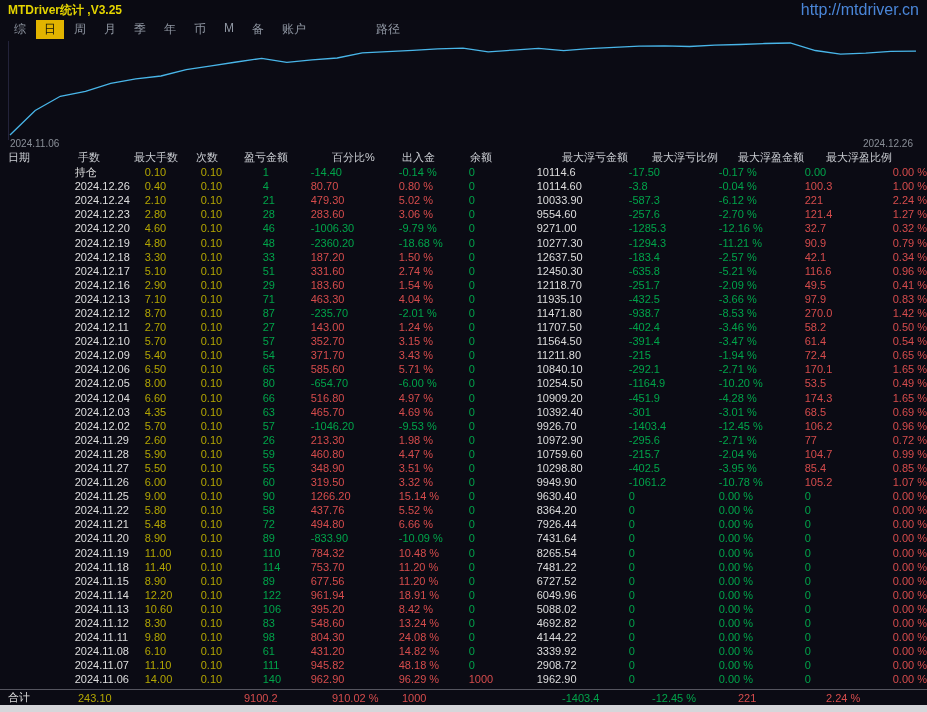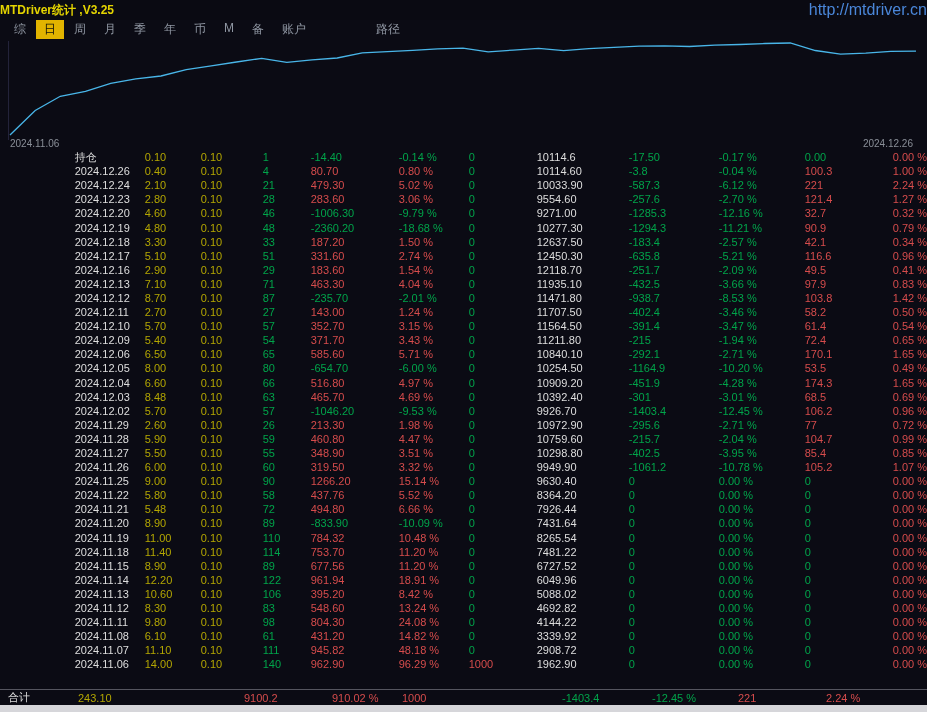--- a/index.html
+++ b/index.html
@@ -7,21 +7,21 @@
   body {
     background:#0b0b14;
     font-family:"Liberation Sans","DejaVu Sans",sans-serif;
     font-size:11px;
     color:#d8d8d8;
     cursor:default;
   }
   
   .titlebar {
     height:20px; display:flex; justify-content:space-between; align-items:center;
-    padding:0 0; background:#0a0a12;
+    padding:0 8px; background:#0a0a12;
   }
   .app-title { color:#e4d400; font-size:12px; font-weight:bold; }
   .app-url   { color:#4a86d8; font-size:16px; }
   
   .menubar {
     height:19px; display:flex; align-items:center; padding-left:6px;
     color:#9097a3; font-size:12px; background:#0b0b14;
   }
   .menu-item { padding:1px 8px; margin-right:2px; }
   .menu-item.active { background:#e2b400; color:#14140a; }
@@ -91,20 +91,34 @@
 <div class="chart">
   <div class="y-axis-line"></div>
   <svg width="927" height="100" viewBox="0 0 927 100">
     <polyline fill="none" stroke="#49b6e9" stroke-width="1.3" points="10.0,96.0 35.2,71.5 60.3,57.3 85.5,52.3 110.7,44.4 135.8,39.9 161.0,37.0 186.2,30.7 211.3,26.9 236.5,23.0 261.7,19.4 286.8,23.3 312.0,20.9 337.2,19.0 362.3,13.9 387.5,12.7 412.7,11.4 437.8,9.8 463.0,9.1 488.2,12.8 513.3,11.1 538.5,9.3 563.7,11.6 588.8,9.6 614.0,8.3 639.2,7.2 664.3,6.8 689.5,7.5 714.7,6.1 739.8,5.5 765.0,4.5 790.2,4.0 815.3,11.5 840.5,15.2 865.7,14.1 890.8,12.4 916.0,12.1"></polyline>
   </svg>
   <span class="chart-label left">2024.11.06</span>
   <span class="chart-label right">2024.12.26</span>
 </div>
 
 <div class="stats-table">
+  <div class="t-row header" id="header-row">
+      <div class="cell col0">日期</div>
+      <div class="cell col1">手数</div>
+      <div class="cell col2">最大手数</div>
+      <div class="cell col3">次数</div>
+      <div class="cell col4">盈亏金额</div>
+      <div class="cell col5">百分比%</div>
+      <div class="cell col6">出入金</div>
+      <div class="cell col7">余额</div>
+      <div class="cell col8">最大浮亏金额</div>
+      <div class="cell col9">最大浮亏比例</div>
+      <div class="cell col10">最大浮盈金额</div>
+      <div class="cell col11">最大浮盈比例</div>
+    </div>
   <div id="table-body" style="display:flex;flex-direction:column;align-items:flex-end;">
       <div class="t-row">
         <div class="cell col0 c-white">持仓</div>
         <div class="cell col1 c-yellow">0.10</div>
         <div class="cell col2 c-yellow">0.10</div>
         <div class="cell col3 c-green">1</div>
         <div class="cell col4 c-green">-14.40</div>
         <div class="cell col5 c-green">-0.14 %</div>
         <div class="cell col6 c-green">0</div>
         <div class="cell col7 c-white">10114.6</div>
@@ -243,21 +257,21 @@
         <div class="cell col0 c-white">2024.12.12</div>
         <div class="cell col1 c-yellow">8.70</div>
         <div class="cell col2 c-yellow">0.10</div>
         <div class="cell col3 c-green">87</div>
         <div class="cell col4 c-green">-235.70</div>
         <div class="cell col5 c-green">-2.01 %</div>
         <div class="cell col6 c-green">0</div>
         <div class="cell col7 c-white">11471.80</div>
         <div class="cell col8 c-green">-938.7</div>
         <div class="cell col9 c-green">-8.53 %</div>
-        <div class="cell col10 c-red">103.8</div>
+        <div class="cell col10 c-red">270.0</div>
         <div class="cell col11 c-red">1.42 %</div>
       </div>
       <div class="t-row">
         <div class="cell col0 c-white">2024.12.11</div>
         <div class="cell col1 c-yellow">2.70</div>
         <div class="cell col2 c-yellow">0.10</div>
         <div class="cell col3 c-green">27</div>
         <div class="cell col4 c-red">143.00</div>
         <div class="cell col5 c-red">1.24 %</div>
         <div class="cell col6 c-green">0</div>
@@ -332,21 +346,21 @@
         <div class="cell col5 c-red">4.97 %</div>
         <div class="cell col6 c-green">0</div>
         <div class="cell col7 c-white">10909.20</div>
         <div class="cell col8 c-green">-451.9</div>
         <div class="cell col9 c-green">-4.28 %</div>
         <div class="cell col10 c-red">174.3</div>
         <div class="cell col11 c-red">1.65 %</div>
       </div>
       <div class="t-row">
         <div class="cell col0 c-white">2024.12.03</div>
-        <div class="cell col1 c-yellow">8.48</div>
+        <div class="cell col1 c-yellow">4.35</div>
         <div class="cell col2 c-yellow">0.10</div>
         <div class="cell col3 c-green">63</div>
         <div class="cell col4 c-red">465.70</div>
         <div class="cell col5 c-red">4.69 %</div>
         <div class="cell col6 c-green">0</div>
         <div class="cell col7 c-white">10392.40</div>
         <div class="cell col8 c-green">-301</div>
         <div class="cell col9 c-green">-3.01 %</div>
         <div class="cell col10 c-red">68.5</div>
         <div class="cell col11 c-red">0.69 %</div>

